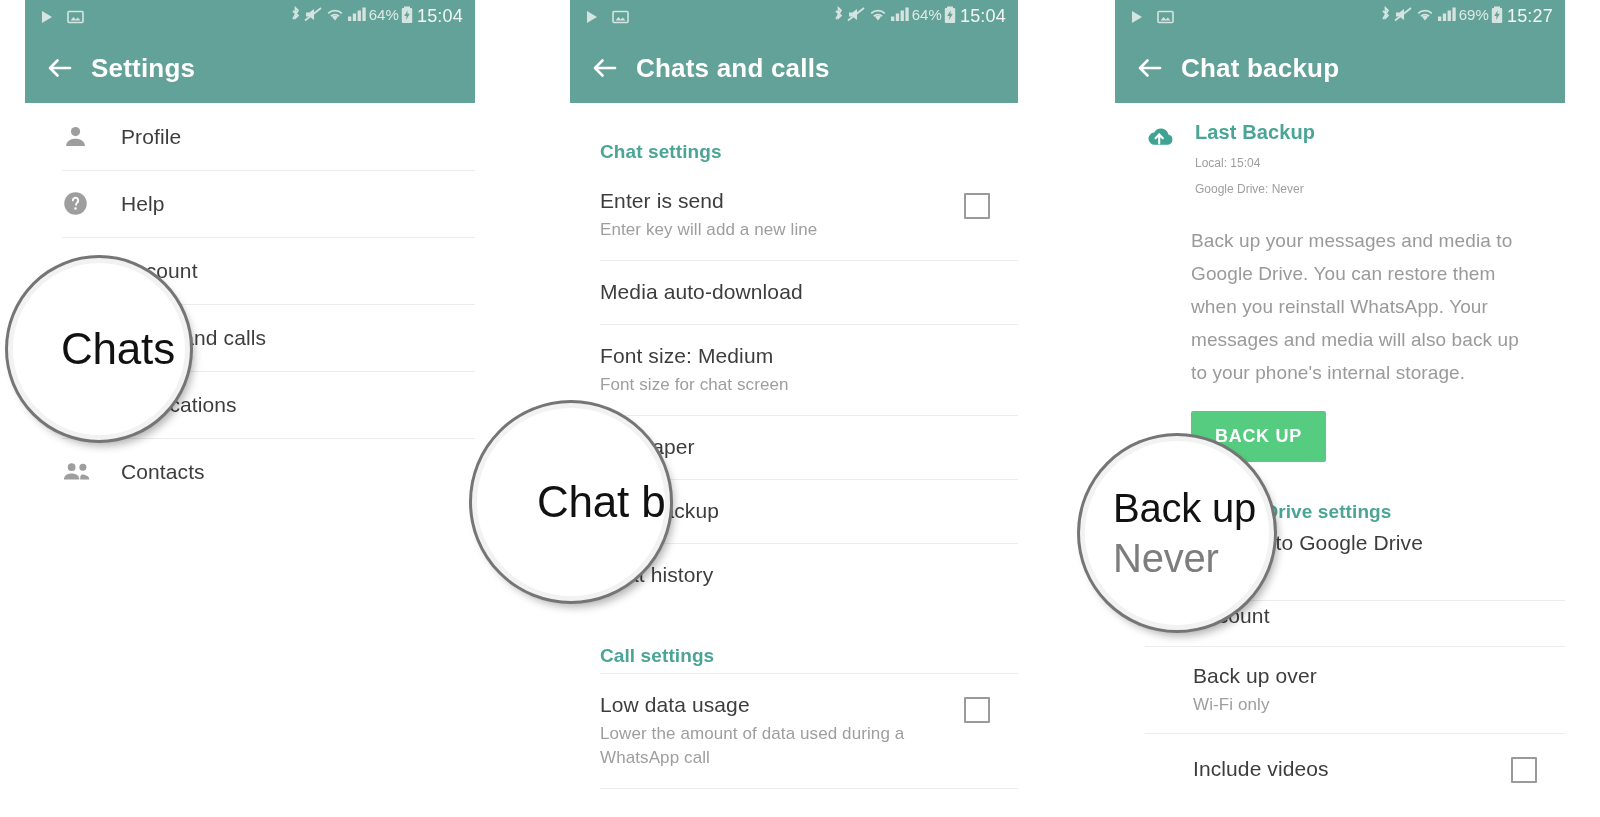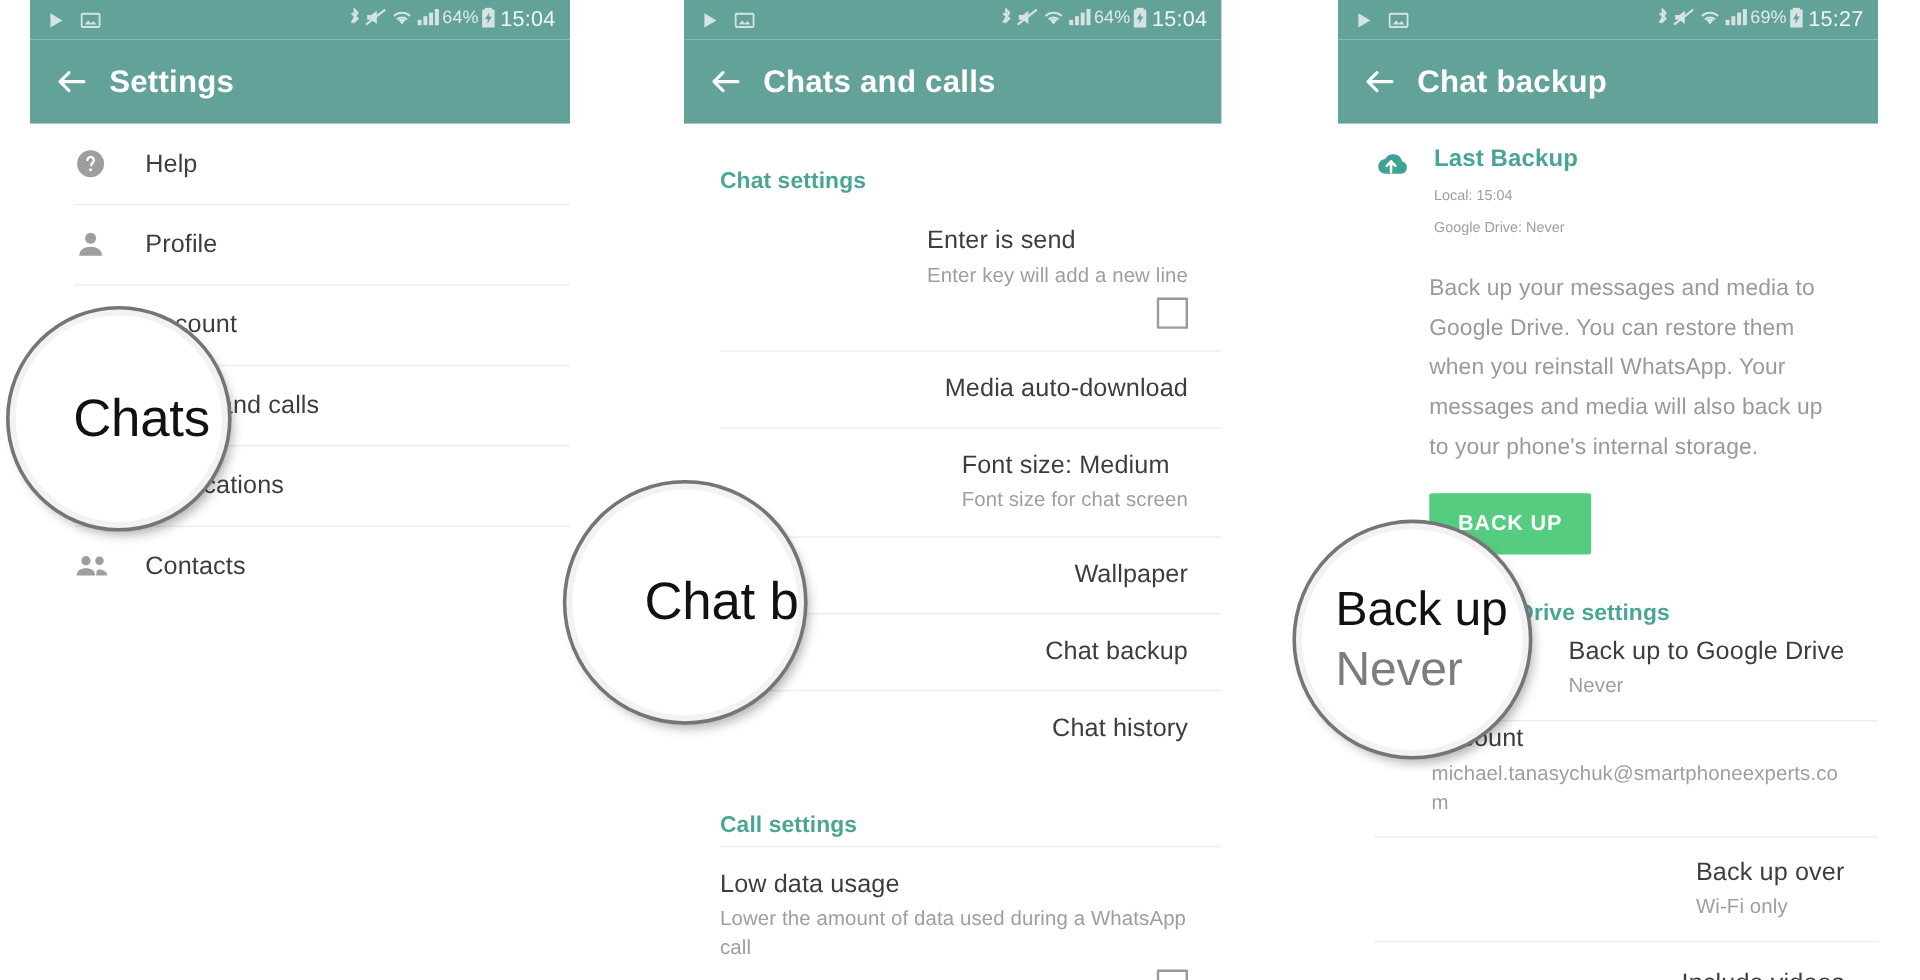--- a/index.html
+++ b/index.html
@@ -63,23 +63,22 @@
 
   
   .section-head {
     color: #4aa596; font-size: 19px; font-weight: bold;
     padding: 26px 0 6px 30px; letter-spacing: .1px; margin-top: 12px;
   }
 
   
   .pref {
     position: relative;
-    display: flex; align-items: flex-end;
+    display: flex; align-items: flex-start;
     padding: 18px 28px 18px 30px;
-    flex-direction: column;
   }
   .pref + .pref::before, .pref.div::before {
     content: ""; position: absolute; left: 30px; right: 0; top: 0;
     height: 1px; background: #ececec;
   }
   .pref-txt { flex: 1 1 auto; min-width: 0; }
   .pref-title { font-size: 21px; color: #3d3d3d; line-height: 28px; letter-spacing: .1px; }
   .pref-sub {
     font-size: 17px; color: #9e9e9e; line-height: 24px;
     margin-top: 3px; letter-spacing: .1px;
@@ -190,36 +189,36 @@
           <path d="M20 12H4M10 6l-6 6 6 6" fill="none" stroke="#ffffff" stroke-width="2.1" stroke-linecap="round" stroke-linejoin="round"></path>
         </svg>
       <div class="appbar-title">Settings</div>
     </div>
 
     <div class="list">
 
       <div class="row p1row">
         <span class="row-ico">
           <svg width="27" height="27" viewBox="0 0 24 24">
+              <circle cx="12" cy="7.6" r="4.1" fill="#9e9e9e"></circle>
+              <path d="M3.6 20.5c0-4.3 3.8-6.6 8.4-6.6s8.4 2.3 8.4 6.6z" fill="#9e9e9e"></path>
+            </svg>
+        </span>
+        <span class="row-label">Profile</span>
+      </div>
+
+      <div class="row p1row">
+        <span class="row-ico">
+          <svg width="27" height="27" viewBox="0 0 24 24">
               <circle cx="12" cy="12" r="10" fill="#9e9e9e"></circle>
               <path d="M9.6 9.2a2.4 2.4 0 114.2 1.7c-.8.8-1.3 1.2-1.3 2.2" fill="none" stroke="#fff" stroke-width="1.7" stroke-linecap="round"></path>
               <circle cx="12" cy="16.4" r="1.15" fill="#fff"></circle>
             </svg>
         </span>
         <span class="row-label">Help</span>
-      </div>
-
-      <div class="row p1row">
-        <span class="row-ico">
-          <svg width="27" height="27" viewBox="0 0 24 24">
-              <circle cx="12" cy="7.6" r="4.1" fill="#9e9e9e"></circle>
-              <path d="M3.6 20.5c0-4.3 3.8-6.6 8.4-6.6s8.4 2.3 8.4 6.6z" fill="#9e9e9e"></path>
-            </svg>
-        </span>
-        <span class="row-label">Profile</span>
       </div>
 
       <div class="row p1row">
         <span class="row-ico">
           <svg width="27" height="27" viewBox="0 0 24 24">
               <circle cx="8" cy="9" r="4" fill="none" stroke="#9e9e9e" stroke-width="2"></circle>
               <path d="M11 11l8 8M15.5 15.5l2 2M18 13l2 2" fill="none" stroke="#9e9e9e" stroke-width="2" stroke-linecap="round"></path>
             </svg>
         </span>
         <span class="row-label">Account</span>
@@ -434,21 +433,20 @@
     <div class="pref p3-pref" style="padding-top:6px">
       <div class="pref-txt">
         <div class="pref-title">Back up to Google Drive</div>
         <div class="pref-sub">Never</div>
       </div>
     </div>
 
     <div class="pref p3-pref" style="padding-top:2px">
       <div class="pref-txt">
         <div class="pref-title">Account</div>
-        <div class="pref-sub">michael.tanasychuk@smartphoneexperts.com</div>
       </div>
     </div>
 
     <div class="pref p3-pref">
       <div class="pref-txt">
         <div class="pref-title">Back up over</div>
         <div class="pref-sub">Wi-Fi only</div>
       </div>
     </div>
 

